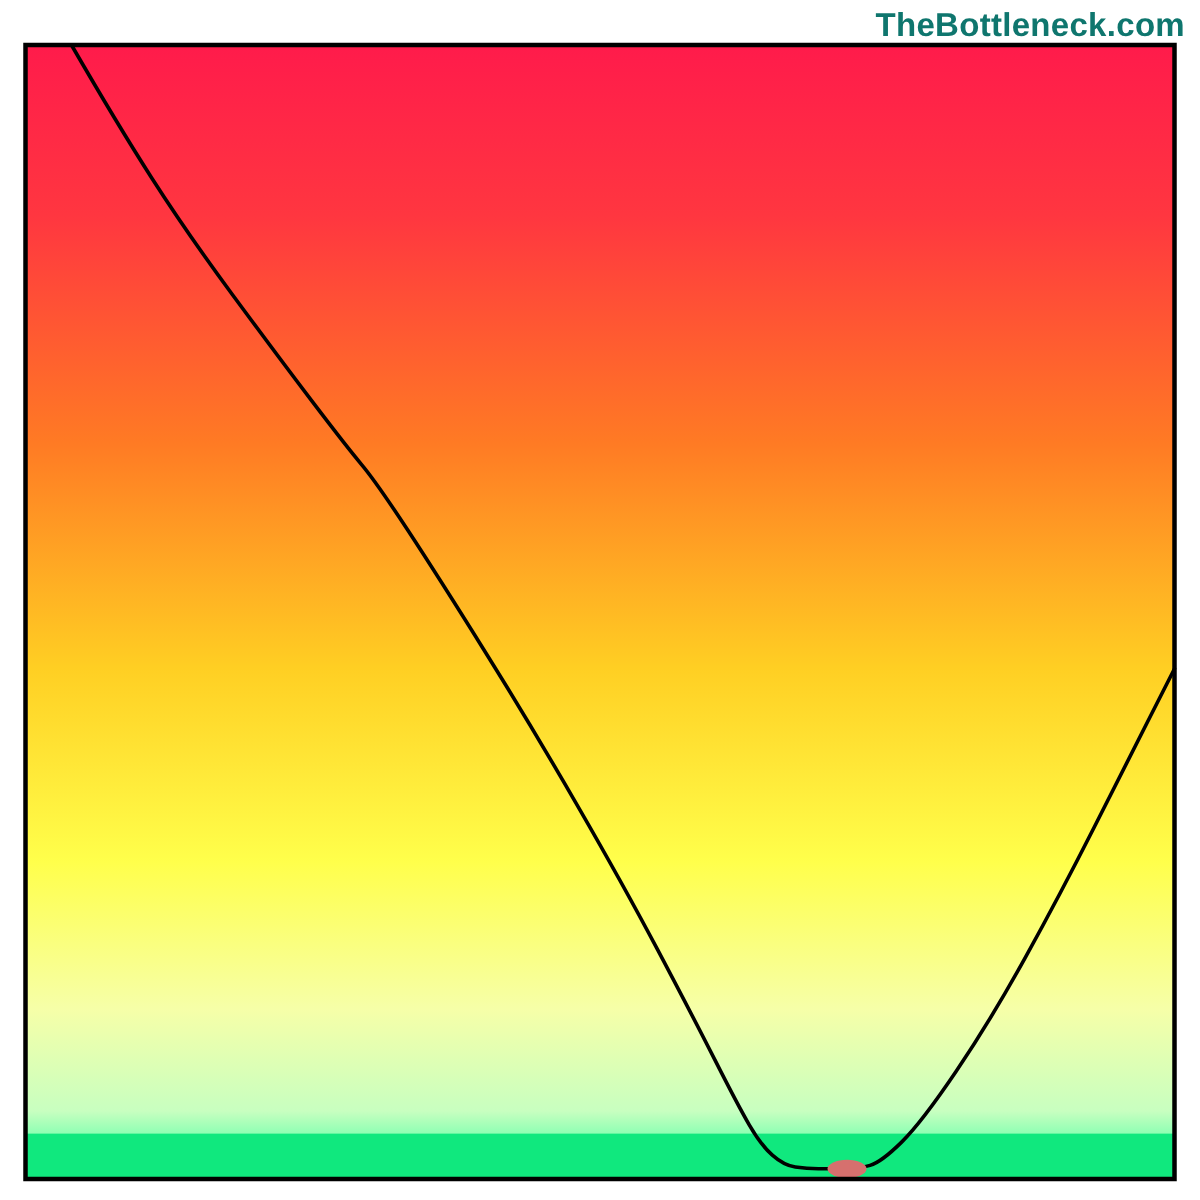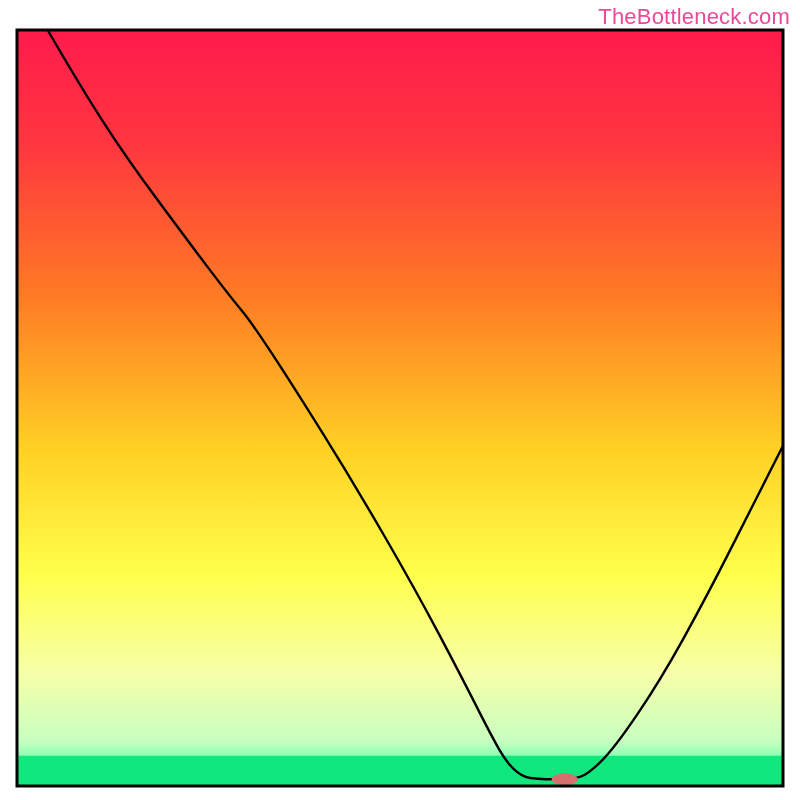--- a/index.html
+++ b/index.html
@@ -14,22 +14,22 @@
   .frame {
     position: relative;
     width: 800px;
     height: 800px;
   }
   .watermark {
     position: absolute;
     top: 4px;
     right: 10px;
     font-size: 22px;
-    font-weight: 400;
-    color: #ec4899;
+    font-weight: 700;
+    color: #0f766e;
     letter-spacing: 0.2px;
     z-index: 5;
   }
   svg.plot {
     position: absolute;
     top: 0;
     left: 0;
     width: 800px;
     height: 800px;
   }

